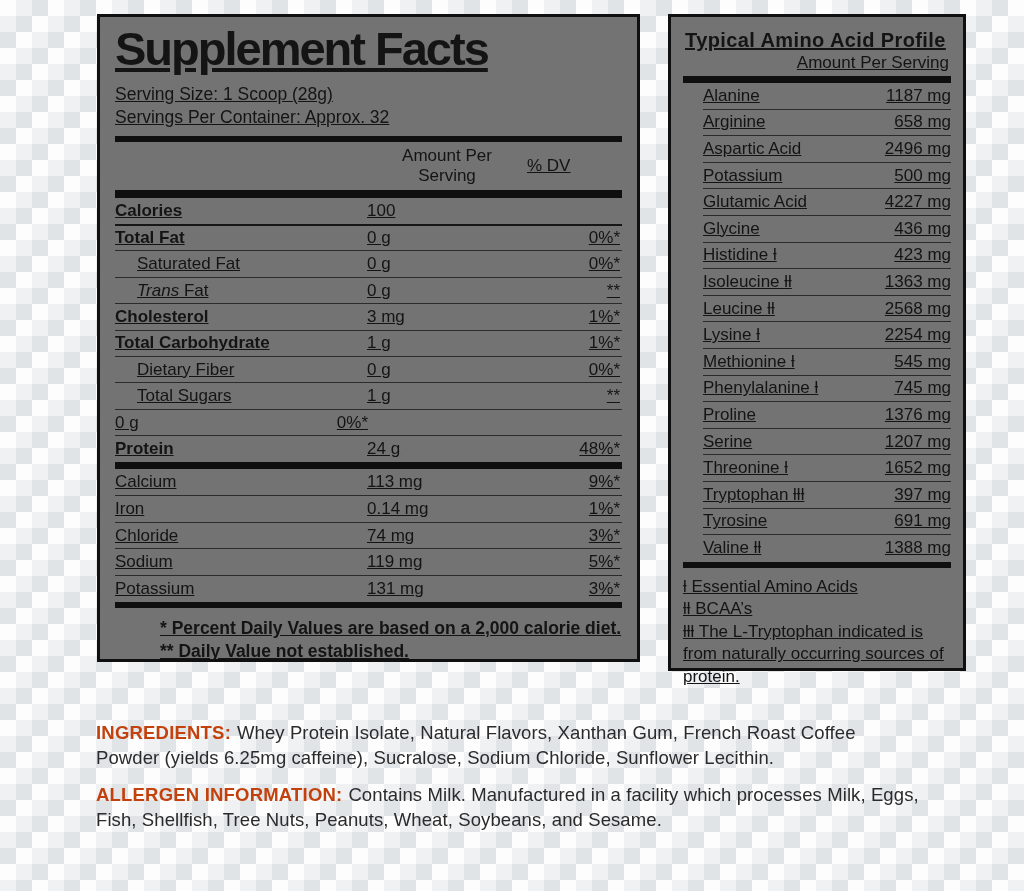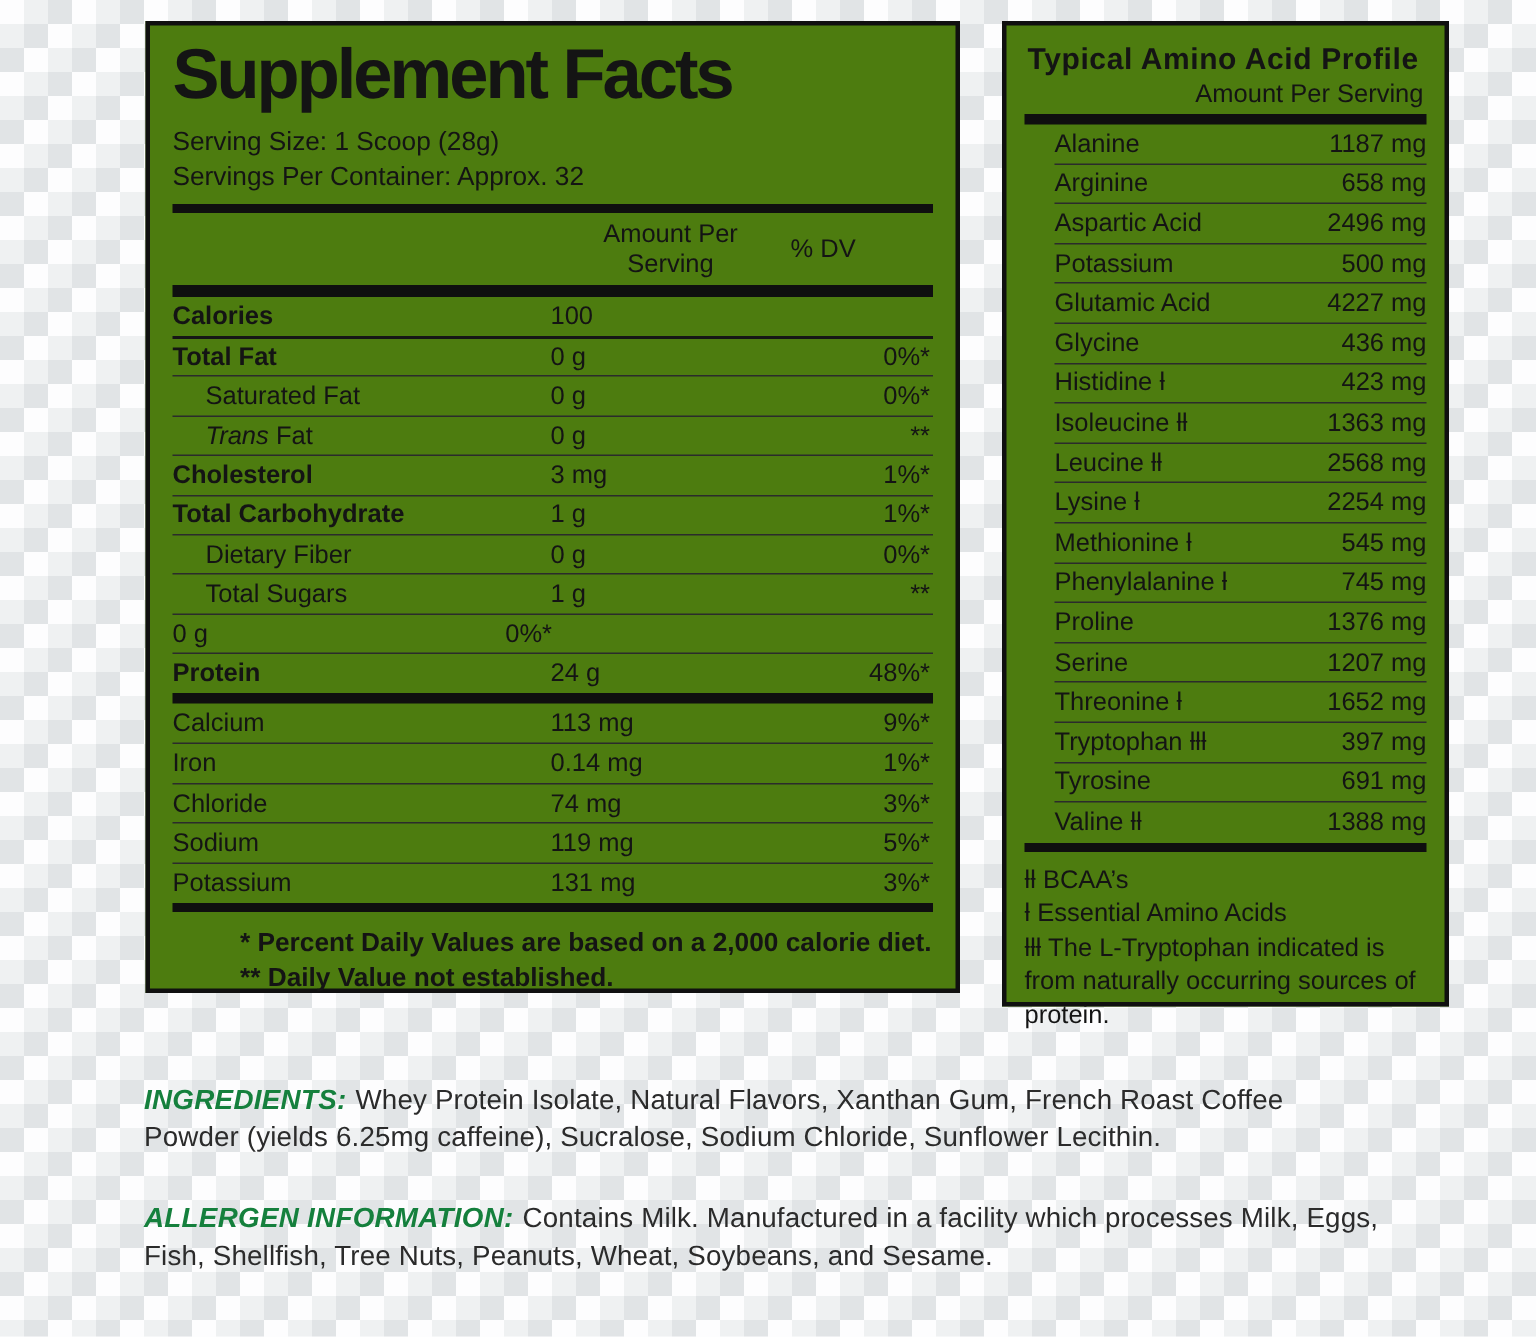--- a/index.html
+++ b/index.html
@@ -12,21 +12,21 @@
     background-image:
       conic-gradient(at 16px 16px, rgba(0,0,0,0) 0 75%, #e1e4e6 75%),
       conic-gradient(at 16px 16px, rgba(0,0,0,0) 0 75%, #e1e4e6 75%),
       conic-gradient(at 16px 16px, rgba(0,0,0,0) 0 75%, #e1e4e6 75%),
       conic-gradient(at 16px 16px, rgba(0,0,0,0) 0 75%, #eff1f2 75%),
       conic-gradient(at 16px 16px, rgba(0,0,0,0) 0 75%, #eff1f2 75%),
       conic-gradient(at 16px 16px, rgba(0,0,0,0) 0 75%, #eff1f2 75%);
     background-size:48px 48px;
     background-position:32px 0, 16px 16px, 0 32px, 16px 0, 0 16px, 32px 32px;
   }
-  .panel { position:absolute; background:#4d7c0f; border:3px solid #101010; }
+  .panel { position:absolute; background:#737373; border:3px solid #101010;text-decoration:underline; }
   .facts-panel { left:97px; top:14px; width:543px; height:648px; padding:4px 15px 8px 15px; }
   .amino-panel { left:668px; top:14px; width:298px; height:657px; padding:8px 12px; }
 
   .sf-title { font-size:47px; font-weight:bold; letter-spacing:-2px; line-height:1.1; margin:2px 0 8px 0; white-space:nowrap; }
   .serving-line { font-size:17.5px; line-height:23px; }
   .bar { background:#0f0f0f; width:100%; }
   .bar-6 { height:6px; } .bar-7 { height:7px; } .bar-8 { height:8px; }
   .facts-panel .bar-6.top { margin-top:7px; }
 
   .hdr-row { display:flex; align-items:center; height:48px; }
@@ -52,22 +52,22 @@
   .amino-title { font-size:20px; font-weight:bold; letter-spacing:0.4px; margin:4px 0 0 2px; white-space:nowrap; }
   .amino-sub { font-size:17px; text-align:right; margin:1px 2px 3px 0; }
   .arow { display:flex; align-items:center; height:26.6px; font-size:17px; border-bottom:1px solid #2b2b2b;margin-left:20px; }
   .arow:last-child { border-bottom:none; }
   .arow .aname { flex:1; white-space:nowrap; }
   .arow .aval { text-align:right; white-space:nowrap; }
   .amino-notes { margin-top:8px; font-size:17px; line-height:22.5px; }
 
   .ing-block { position:absolute; font-size:18.5px; line-height:25.5px; color:#2b2b2b; letter-spacing:0.1px; }
   .ingredients { left:96px; top:701px; width:812px; }
-  .allergen { left:96px; top:780px; width:838px; }
-  .ing-label { font-weight:bold; color:#15803d; margin-right:6px; letter-spacing:0.2px;font-style:italic; }
+  .allergen { left:96px; top:763px; width:838px; }
+  .ing-label { font-weight:bold; color:#c2410c; margin-right:6px; letter-spacing:0.2px; }
 </style>
 </head>
 <body>
 
 <section class="panel facts-panel">
   <h1 class="sf-title">Supplement Facts</h1>
   <div class="serving-line">Serving Size: 1 Scoop (28g)</div>
   <div class="serving-line">Servings Per Container: Approx. 32</div>
   <div class="bar bar-6 top"></div>
   <div class="hdr-row">
@@ -235,21 +235,21 @@
         <div class="aname">Tyrosine</div>
         <div class="aval">691 mg</div>
       </div>
       <div class="arow">
         <div class="aname">Valine ƚƚ</div>
         <div class="aval">1388 mg</div>
       </div>
     </div>
   <div class="bar bar-6"></div>
   <div class="amino-notes" id="amino-notes">
+      <div>ƚ Essential Amino Acids</div>
       <div>ƚƚ BCAA’s</div>
-      <div>ƚ Essential Amino Acids</div>
       <div>ƚƚƚ The L-Tryptophan indicated is from naturally occurring sources of protein.</div>
     </div>
 </section>
 
 <p class="ing-block ingredients"><span class="ing-label">INGREDIENTS:</span><span>Whey Protein Isolate, Natural Flavors, Xanthan Gum, French Roast Coffee Powder (yields 6.25mg caffeine), Sucralose, Sodium Chloride, Sunflower Lecithin.</span></p>
 
 <p class="ing-block allergen"><span class="ing-label">ALLERGEN INFORMATION:</span><span>Contains Milk. Manufactured in a facility which processes Milk, Eggs, Fish, Shellfish, Tree Nuts, Peanuts, Wheat, Soybeans, and Sesame.</span></p>
 
 </body></html>

